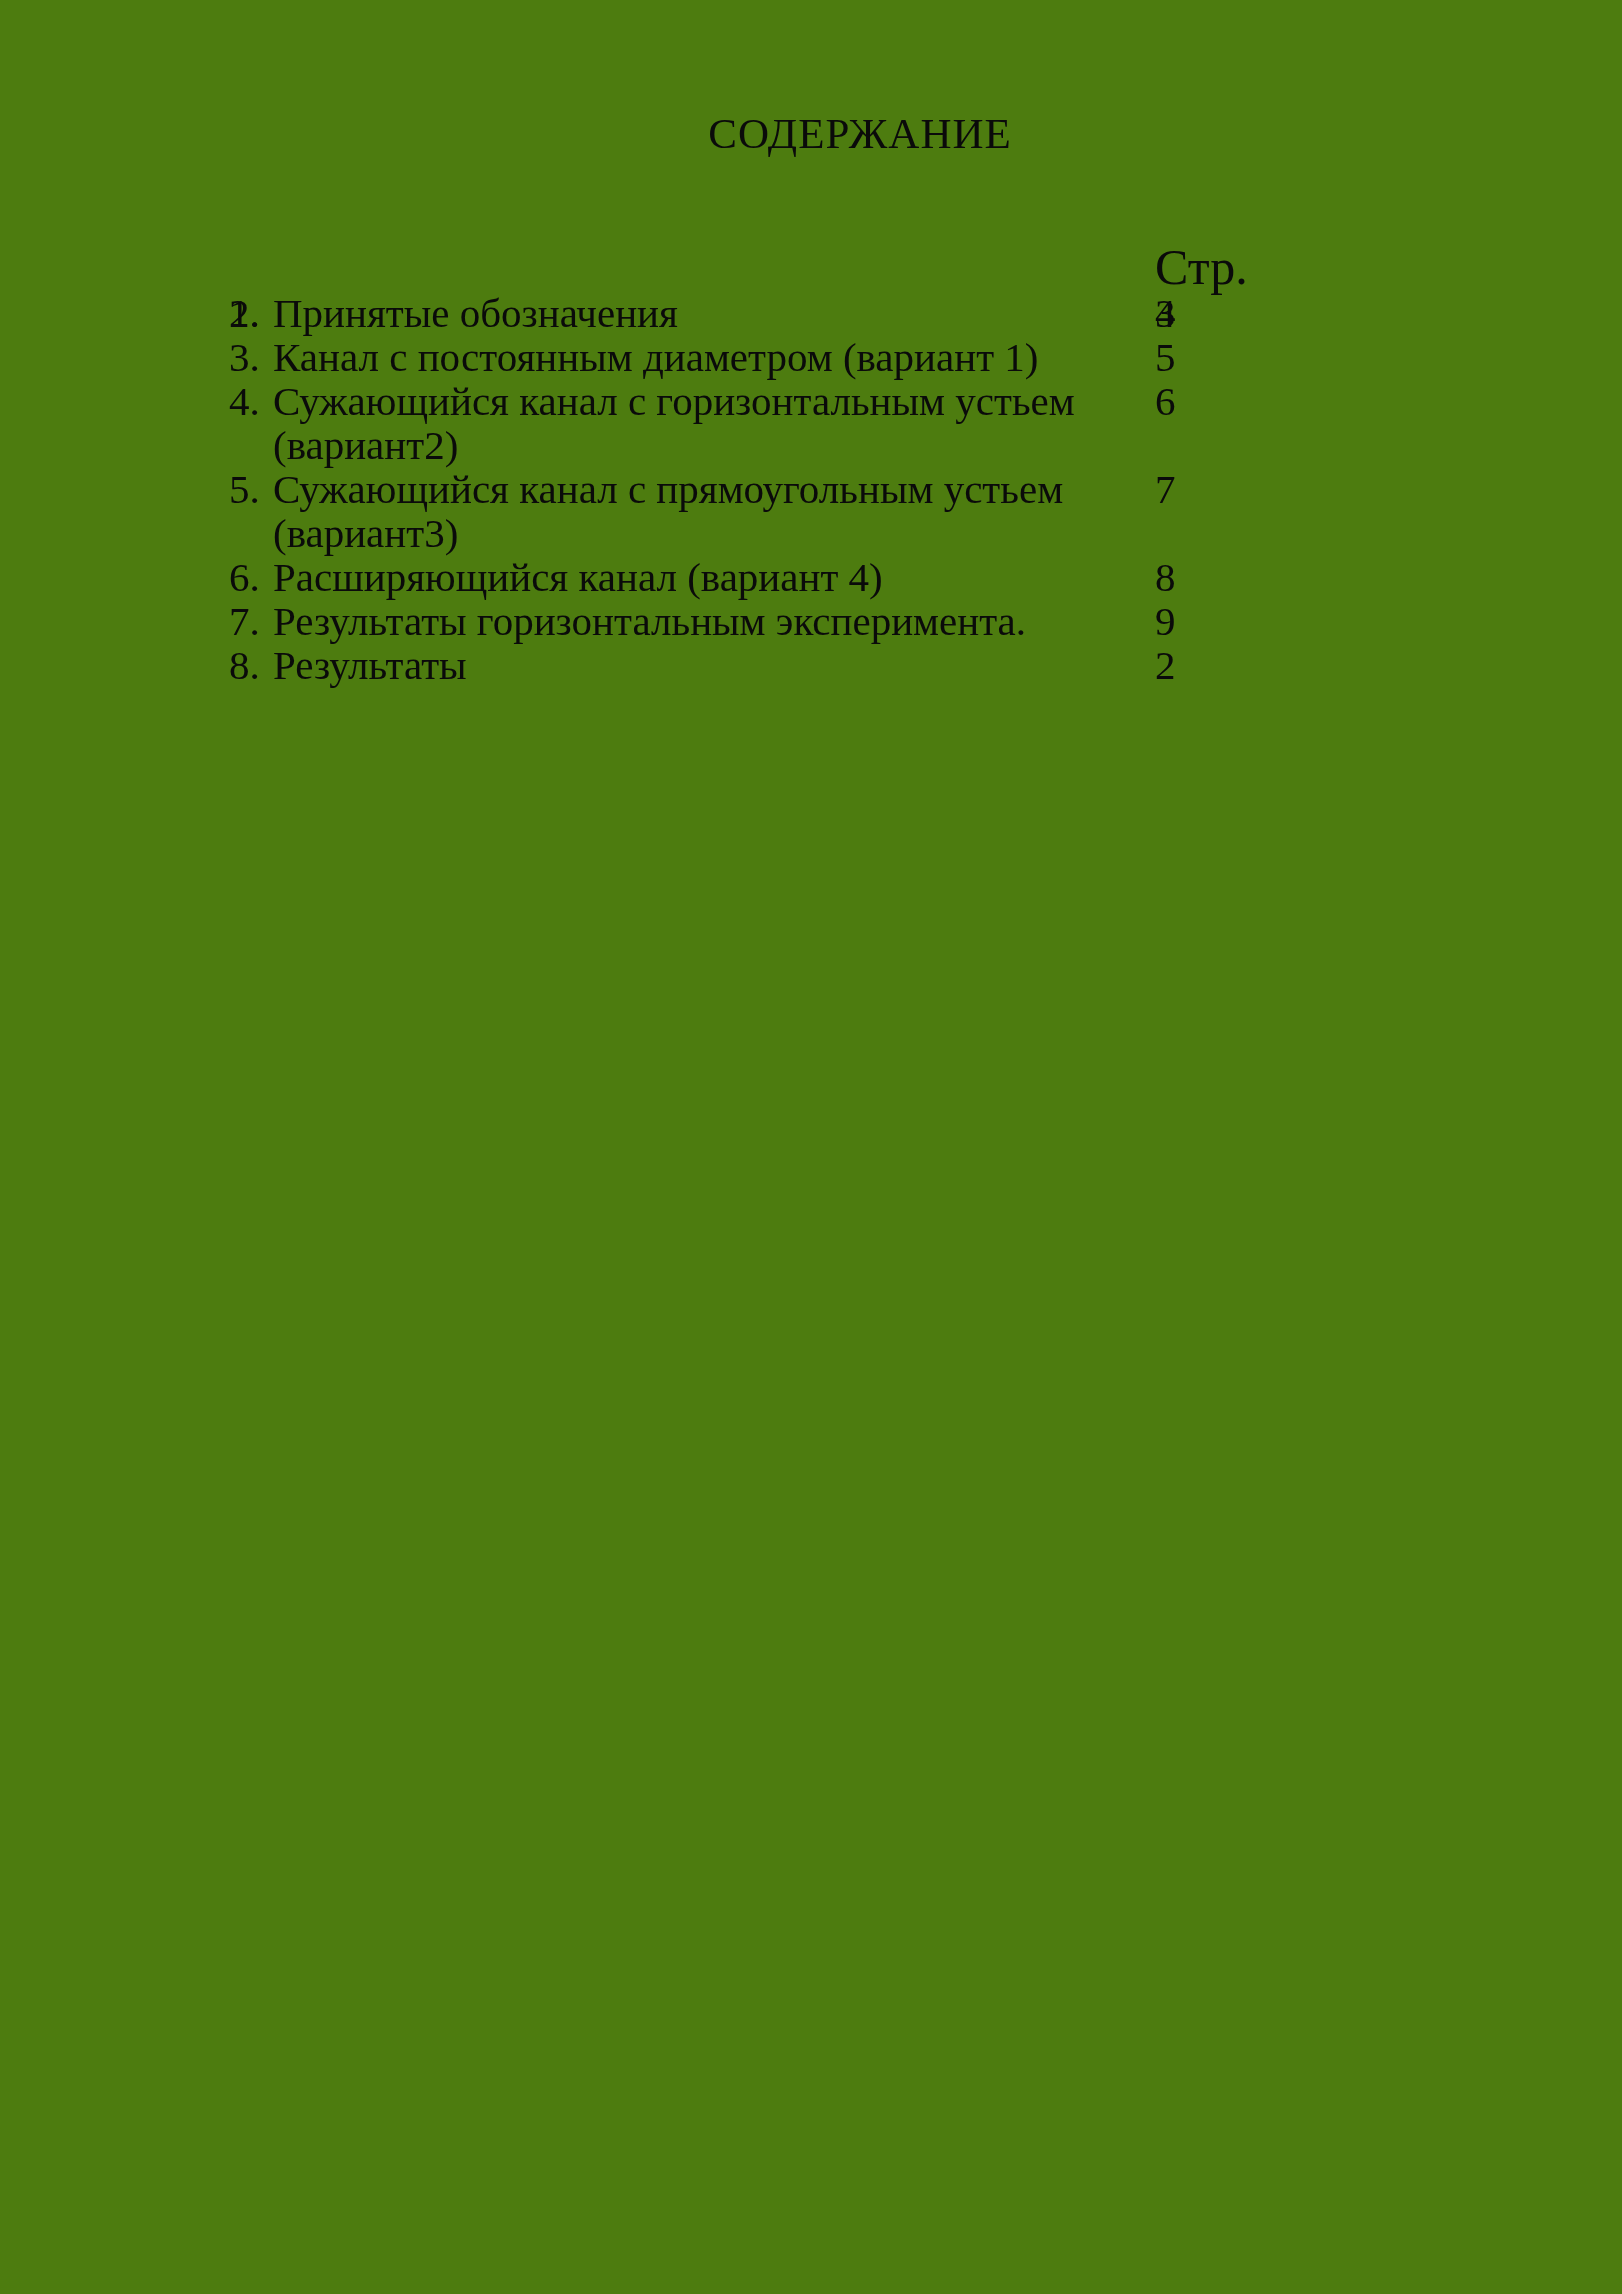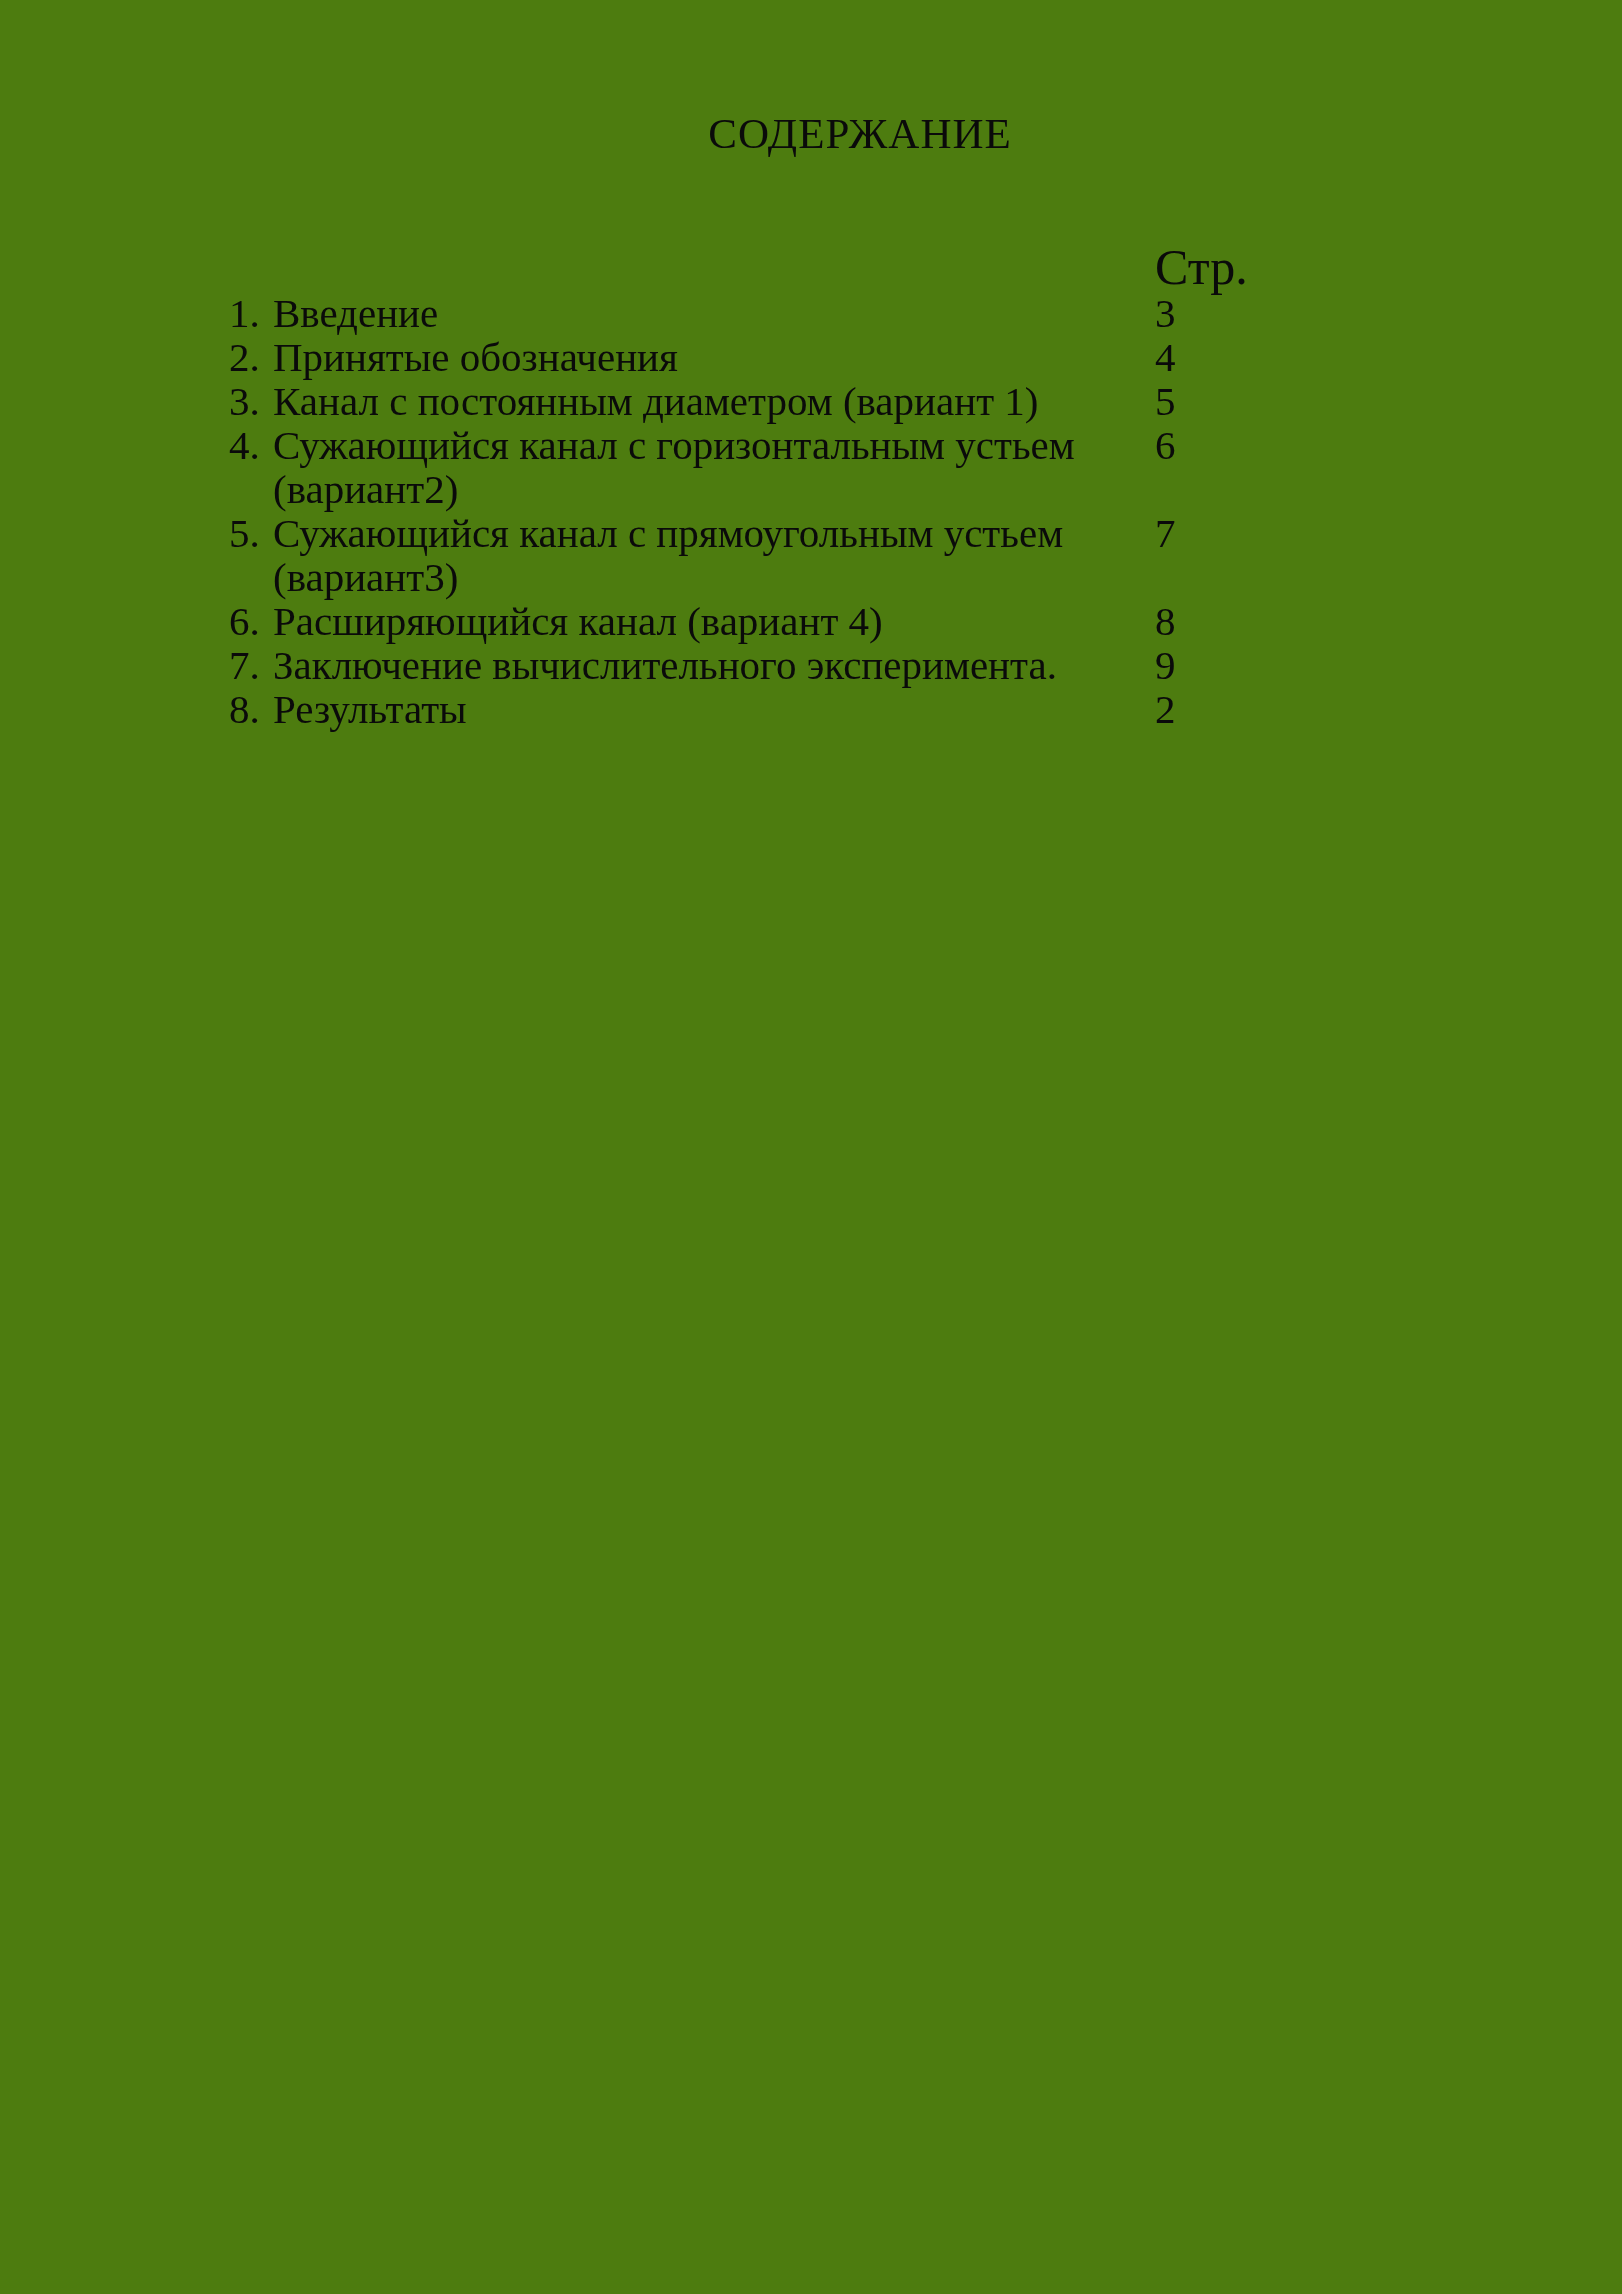--- a/index.html
+++ b/index.html
@@ -73,23 +73,20 @@
 <div class="page">
 
   <h1 class="doc-title">СОДЕРЖАНИЕ</h1>
 
   <div class="col-header">Стр.</div>
 
   <div class="toc">
 
     <div class="toc-row">
       <span class="toc-num">1.</span>
-      <div class="toc-text">
-        <div class="toc-line">Введение</div>
-      </div>
       <span class="toc-page">3</span>
     </div>
 
     <div class="toc-row">
       <span class="toc-num">2.</span>
       <div class="toc-text">
         <div class="toc-line">Принятые обозначения</div>
       </div>
       <span class="toc-page">4</span>
     </div>
@@ -124,21 +121,21 @@
       <span class="toc-num">6.</span>
       <div class="toc-text">
         <div class="toc-line">Расширяющийся канал (вариант 4)</div>
       </div>
       <span class="toc-page">8</span>
     </div>
 
     <div class="toc-row">
       <span class="toc-num">7.</span>
       <div class="toc-text">
-        <div class="toc-line">Заключение вычислительного эксперимента.</div>
+        <div class="toc-line">Результаты горизонтальным эксперимента.</div>
       </div>
       <span class="toc-page">9</span>
     </div>
 
     <div class="toc-row">
       <span class="toc-num">8.</span>
       <div class="toc-text">
         <div class="toc-line">Результаты</div>
       </div>
       <span class="toc-page">2</span>

